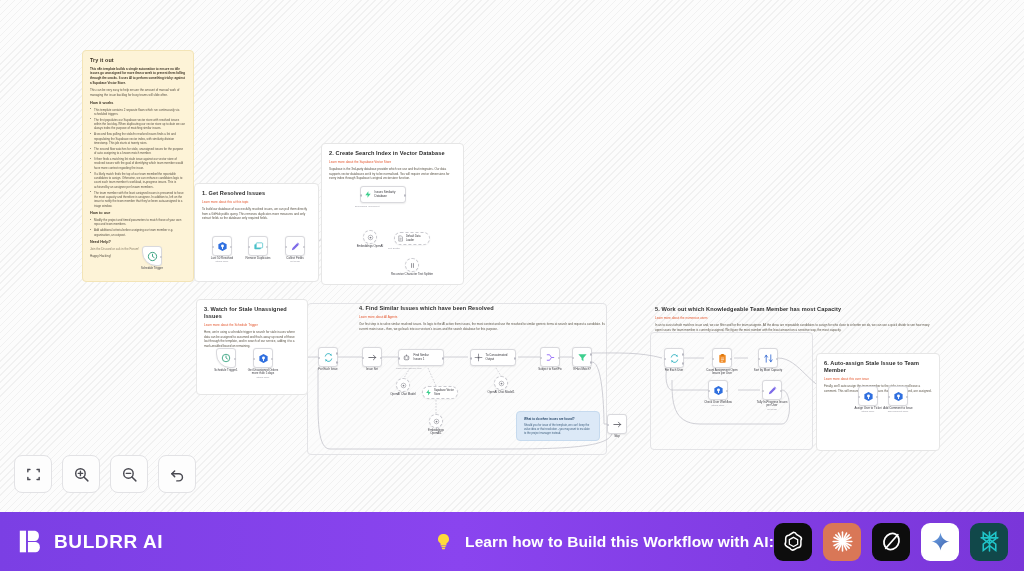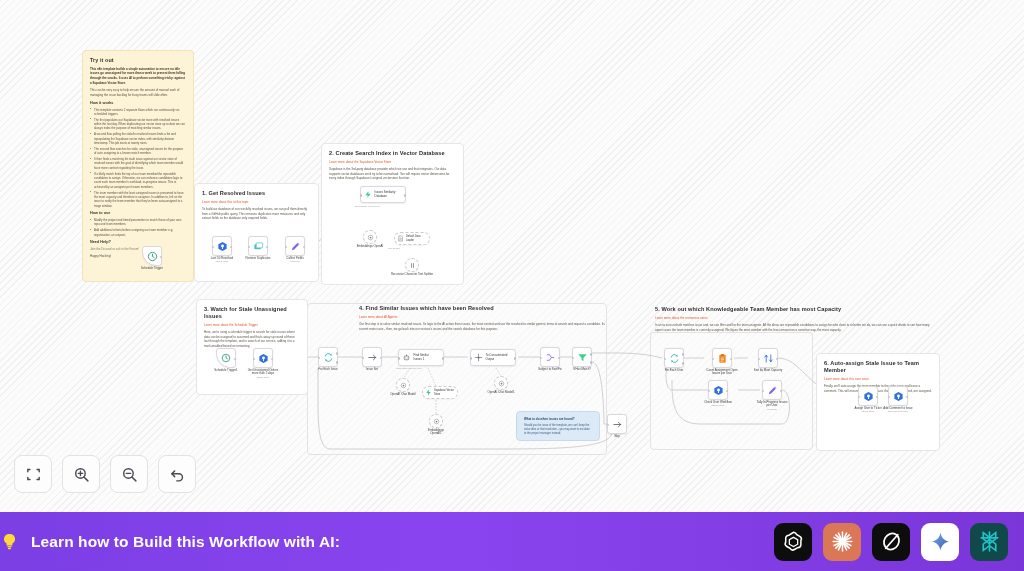--- a/index.html
+++ b/index.html
@@ -121,21 +121,21 @@
   
   #bottombar {
     position: absolute; left: 0; bottom: 0; width: 1024px; height: 59px;
     background: linear-gradient(90deg,#7b3fe4 0%, #8a44ef 45%, #7a36d9 100%);
     display: flex; align-items: center; color: #fff;
   }
   #brand { display: flex; align-items: center; gap: 9px; padding-left: 18px; width: 300px; }
   #brand-mark { width: 27px; height: 27px; position: relative; }
   #brand-name { font-size: 19px; font-weight: 700; letter-spacing: 0.6px; }
   #cta {
-    flex: 1; display: flex; align-items: center; justify-content: flex-start; gap: 12px;
+    flex: 1; display: flex; align-items: center; justify-content: flex-end; gap: 12px;
   }
   #cta-text { font-size: 15.5px; font-weight: 700; letter-spacing: .1px; }
   #ai-logos { display: flex; gap: 11px; padding-right: 16px; }
   .ailogo {
     width: 38px; height: 38px; border-radius: 9px;
     display: flex; align-items: center; justify-content: center;
     cursor: pointer;
   }
 </style>
 </head>
@@ -581,20 +581,31 @@
     <div class="tbtn">
       <svg width="17" height="17" viewBox="0 0 24 24">
         <path d="M8 7 L4 11 L8 15" fill="none" stroke="#4a4a52" stroke-width="2" stroke-linecap="round" stroke-linejoin="round"></path>
         <path d="M4 11 H14 A5 5 0 0 1 14 21 H11" fill="none" stroke="#4a4a52" stroke-width="2" stroke-linecap="round"></path>
       </svg>
     </div>
   </div>
 
   <div id="bottombar">
 
+    <div id="brand">
+      <div id="brand-mark">
+        <svg width="27" height="27" viewBox="0 0 30 30">
+          <rect x="2" y="3" width="7" height="24" fill="#ffffff"></rect>
+          <path d="M11 3 H19 A6 6 0 0 1 19 14.5 H11 Z" fill="#ffffff"></path>
+          <path d="M11 15.5 H20 A6 6 0 0 1 20 27 H11 Z" fill="#ffffff"></path>
+          <rect x="9.3" y="3" width="1.3" height="24" fill="#7b3fe4"></rect>
+        </svg>
+      </div>
+      <div id="brand-name">BULDRR AI</div>
+    </div>
 
     <div id="cta">
       <svg width="19" height="19" viewBox="0 0 24 24">
         <path d="M12 2.5 A6.5 6.5 0 0 0 8.3 14.6 V17 H15.7 V14.6 A6.5 6.5 0 0 0 12 2.5 Z" fill="#ffd93b"></path>
         <rect x="9.2" y="17.6" width="5.6" height="1.8" rx="0.9" fill="#ffd93b"></rect>
         <rect x="10" y="20" width="4" height="1.7" rx="0.85" fill="#ffd93b"></rect>
       </svg>
       <div id="cta-text">Learn how to Build this Workflow with AI:</div>
     </div>
 

